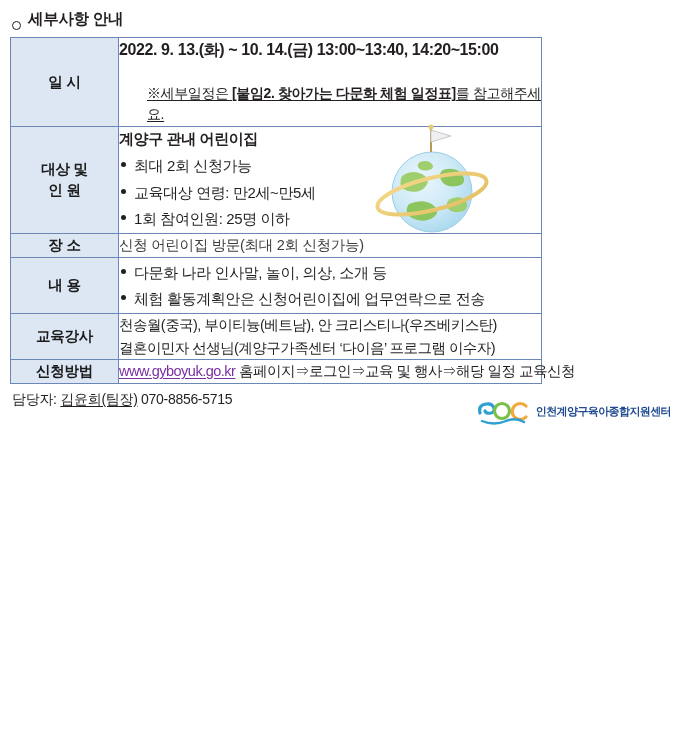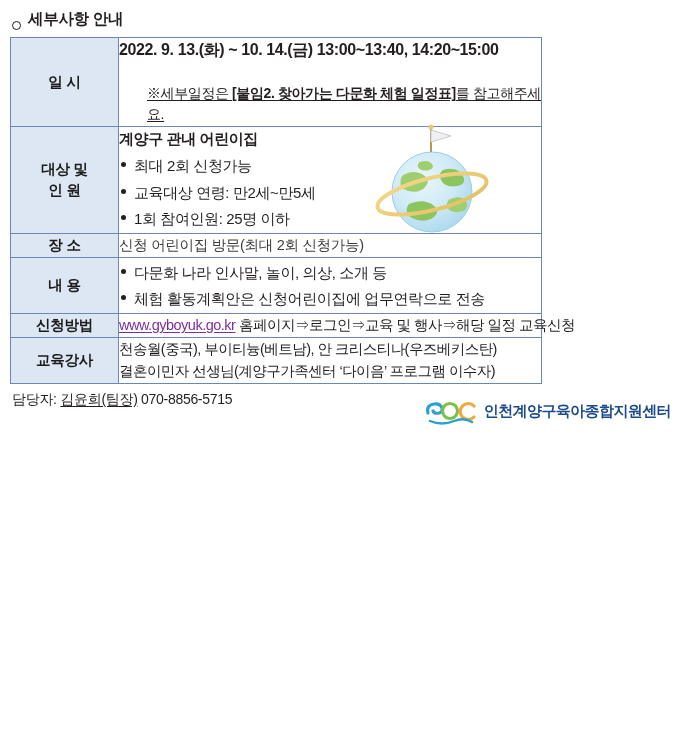--- a/index.html
+++ b/index.html
@@ -158,21 +158,21 @@
   .logo {
     position: absolute;
     right: 6px;
     top: 6px;
     display: flex;
     align-items: center;
     gap: 6px;
   }
   .logo .mark { width: 54px; height: 30px; }
   .logo .logo-text {
-    font-size: 15px;
+    font-size: 11px;
     font-weight: bold;
     color: #1d4a8f;
     letter-spacing: -0.6px;
   }
 </style>
 </head>
 <body>
 
 <div class="page">
 
@@ -252,31 +252,31 @@
         <td class="value">
           <ul class="dots">
             <li>다문화 나라 인사말, 놀이, 의상, 소개 등</li>
             <li>체험 활동계획안은 신청어린이집에 업무연락으로 전송</li>
           </ul>
         </td>
       </tr>
 
 
       <tr>
-        <td class="label">신청방법</td>
-        <td class="value">
-          <div class="apply-line"><span class="url">www.gyboyuk.go.kr</span><span> 홈페이지⇒로그인⇒교육 및 행사⇒해당 일정 교육신청</span></div>
-        </td>
-      </tr>
-
-      <tr>
         <td class="label">교육강사</td>
         <td class="value">
           <div class="teacher-line">천송월(중국), 부이티늉(베트남), 안 크리스티나(우즈베키스탄)</div>
           <div class="teacher-line">결혼이민자 선생님(계양구가족센터 ‘다이음’ 프로그램 이수자)</div>
+        </td>
+      </tr>
+
+      <tr>
+        <td class="label">신청방법</td>
+        <td class="value">
+          <div class="apply-line"><span class="url">www.gyboyuk.go.kr</span><span> 홈페이지⇒로그인⇒교육 및 행사⇒해당 일정 교육신청</span></div>
         </td>
       </tr>
 
 
     </tbody>
   </table>
 
   <div class="footer">
     <div class="contact"><span>담당자: </span><span class="name">김윤희(팀장)</span><span>  070-8856-5715</span></div>
 

